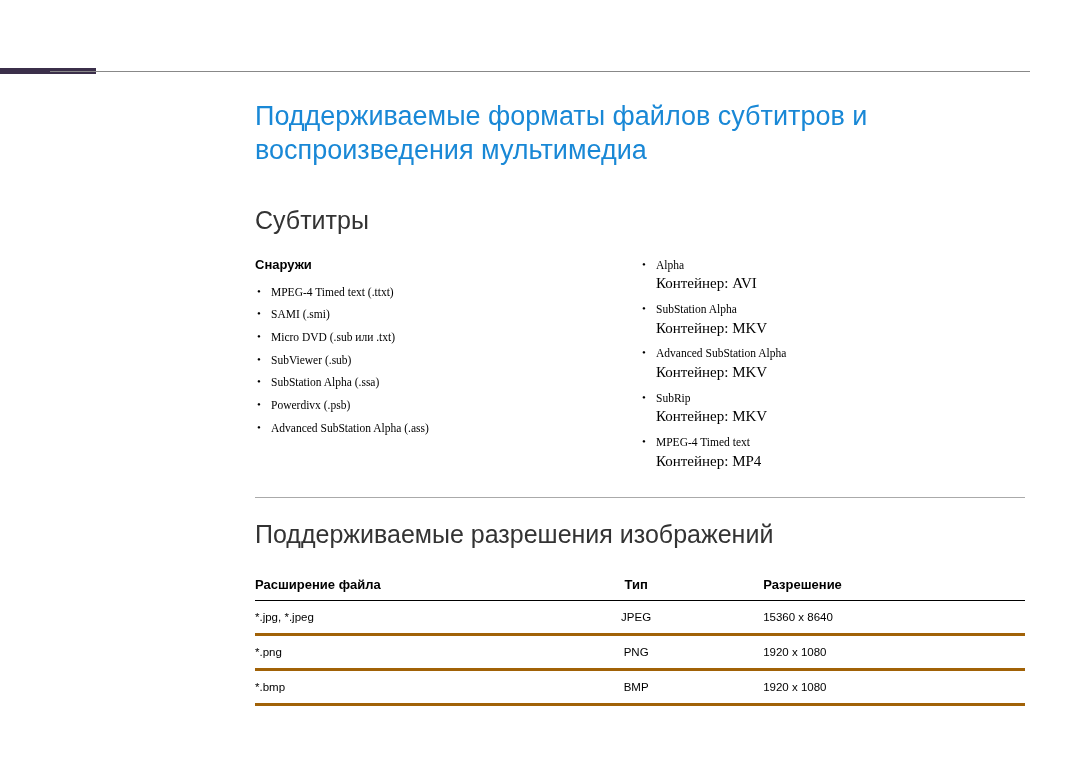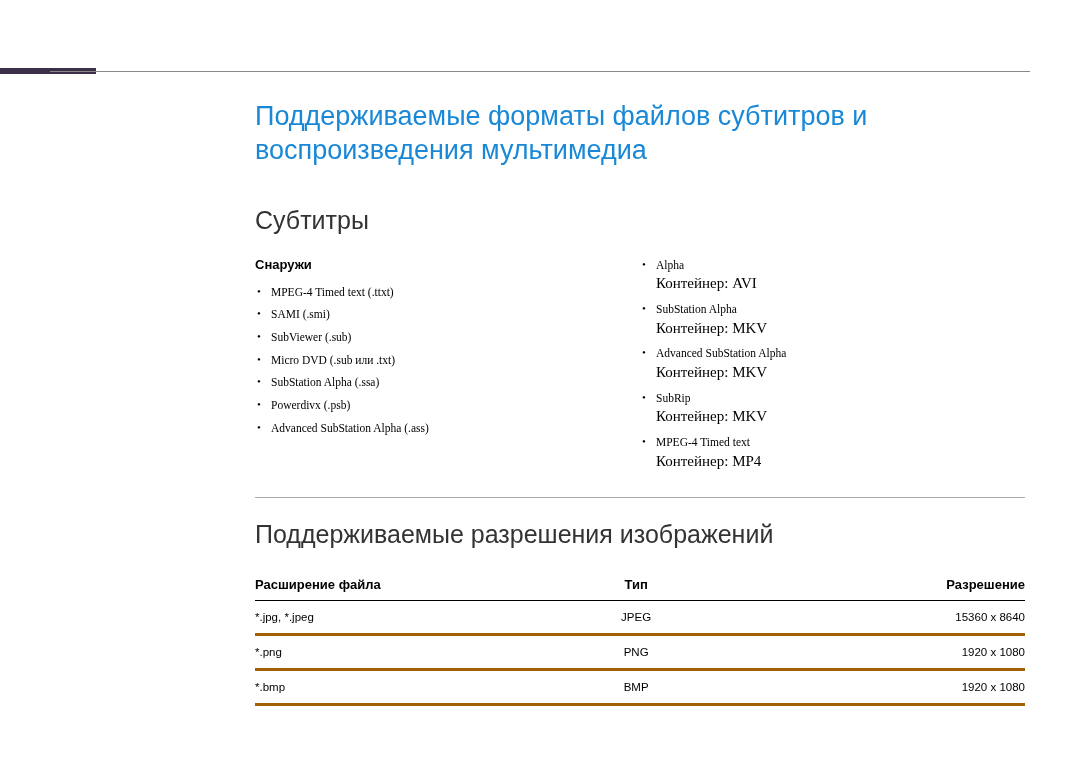--- a/index.html
+++ b/index.html
@@ -98,42 +98,42 @@
     font-weight: 700;
     padding: 6px 0 8px 0;
     border-bottom: 1.5px solid #000;
   }
   table.res td {
     padding: 10px 0;
     border-bottom: 3px solid #a16207;
   }
   table.res th:nth-child(1), table.res td:nth-child(1) { width: 33%; }
   table.res th:nth-child(2), table.res td:nth-child(2) { width: 33%; text-align: center; }
-  table.res th:nth-child(3), table.res td:nth-child(3) { width: 34%; text-align: right; }
+  table.res th:nth-child(3), table.res td:nth-child(3) { width: 34%; }
 </style>
 </head>
 <body>
 
 <div class="accent-bar"></div>
 <div class="top-rule"></div>
 
 <div class="page">
 
   <div class="h1">Поддерживаемые форматы файлов субтитров и воспроизведения мультимедиа</div>
 
   <div class="h2">Субтитры</div>
 
   <div class="subtitle-cols">
     <div class="col">
       <div class="col-header">Снаружи</div>
       <ul class="bullets">
         <li>MPEG-4 Timed text (.ttxt)</li>
         <li>SAMI (.smi)</li>
+        <li>Micro DVD (.sub или .txt)</li>
         <li>SubViewer (.sub)</li>
-        <li>Micro DVD (.sub или .txt)</li>
         <li>SubStation Alpha (.ssa)</li>
         <li>Powerdivx (.psb)</li>
         <li>Advanced SubStation Alpha (.ass)</li>
       </ul>
     </div>
     <div class="col">
       <ul class="bullets">
         <li>
           <span>Alpha</span>
           <span class="sub">Контейнер: AVI</span>

